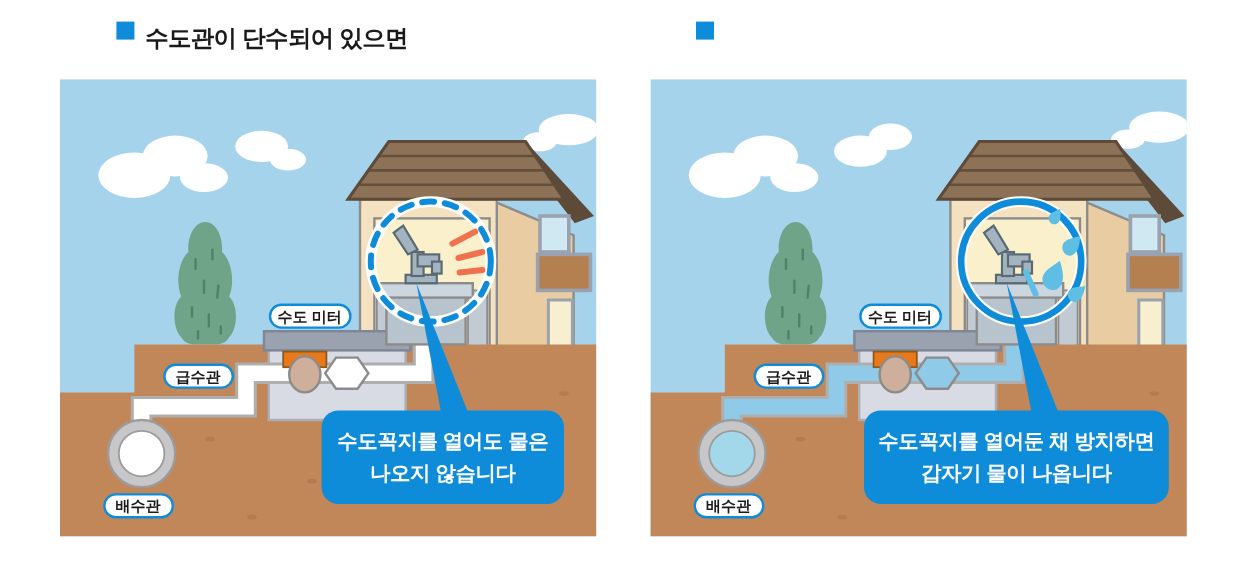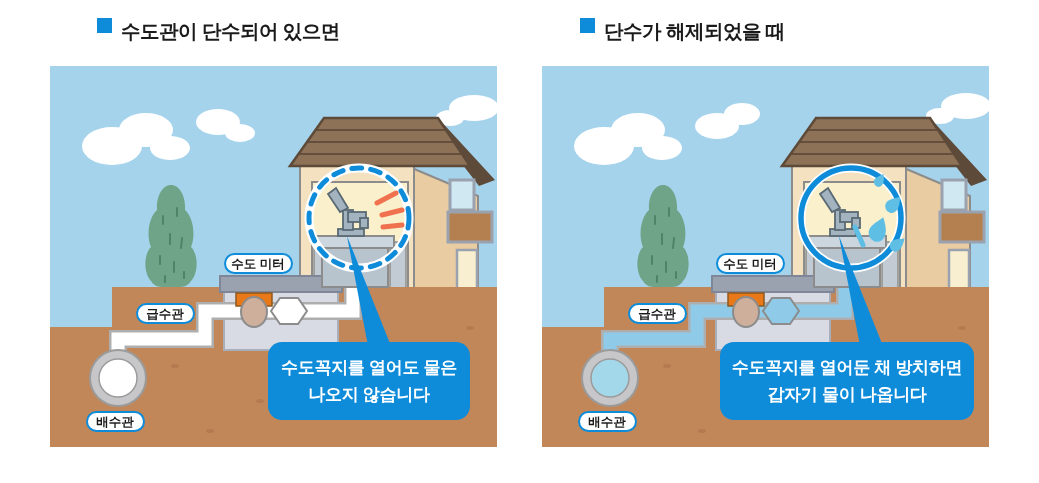--- a/index.html
+++ b/index.html
@@ -61,21 +61,20 @@
 </style>
 </head>
 <body>
 
 <div class="panel-title" id="title-0">
   <span class="title-square"></span>
   <span>수도관이 단수되어 있으면</span>
 </div>
 <div class="panel-title" id="title-1">
   <span class="title-square"></span>
-  <span>단수가 해제되었을 때</span>
 </div>
 
 <div class="panel" id="panel-0">
 <svg viewBox="0 0 447 381" width="447" height="381">
   <rect class="sky" x="0" y="0" width="447" height="381"></rect>
   <g class="cloud">
     <ellipse cx="62" cy="80" rx="30" ry="19"></ellipse>
         <ellipse cx="96" cy="64" rx="27" ry="17"></ellipse>
         <ellipse cx="120" cy="82" rx="20" ry="12"></ellipse>
     <ellipse cx="168" cy="56" rx="22" ry="13"></ellipse>

